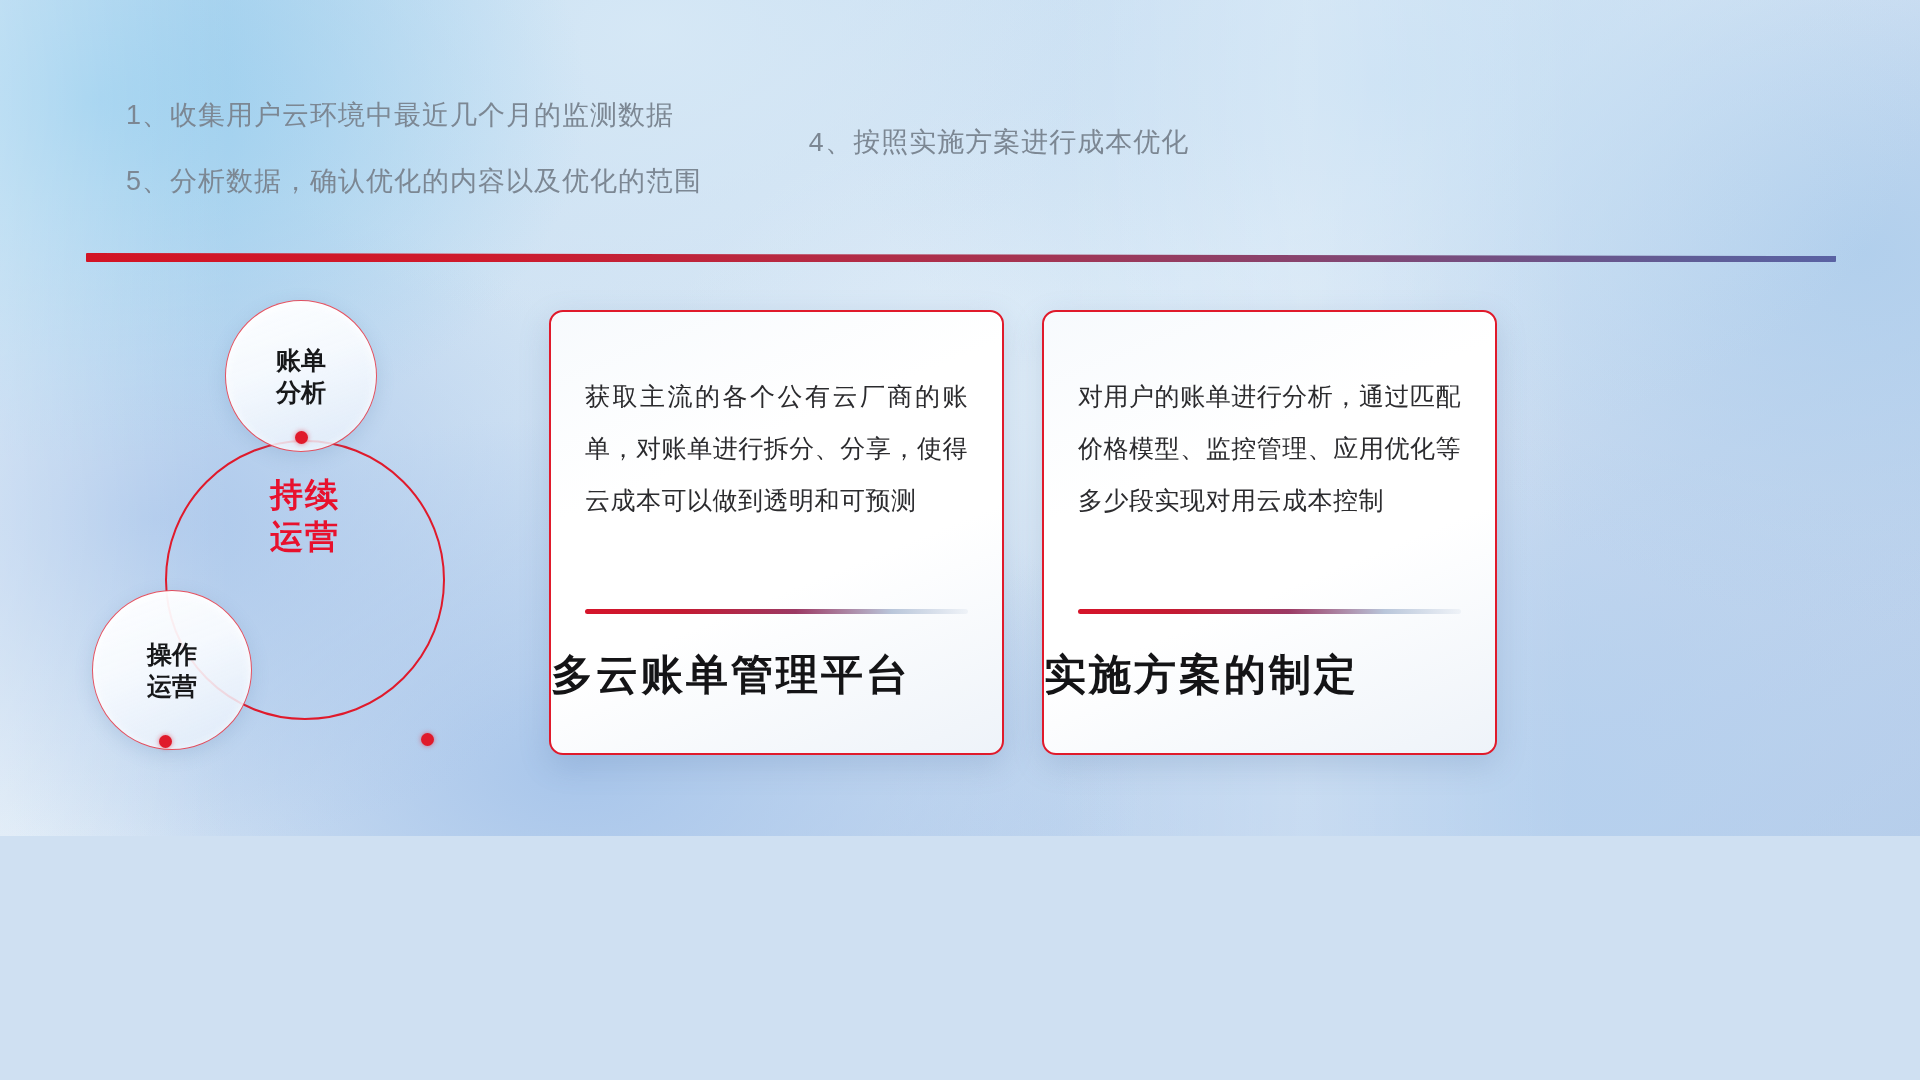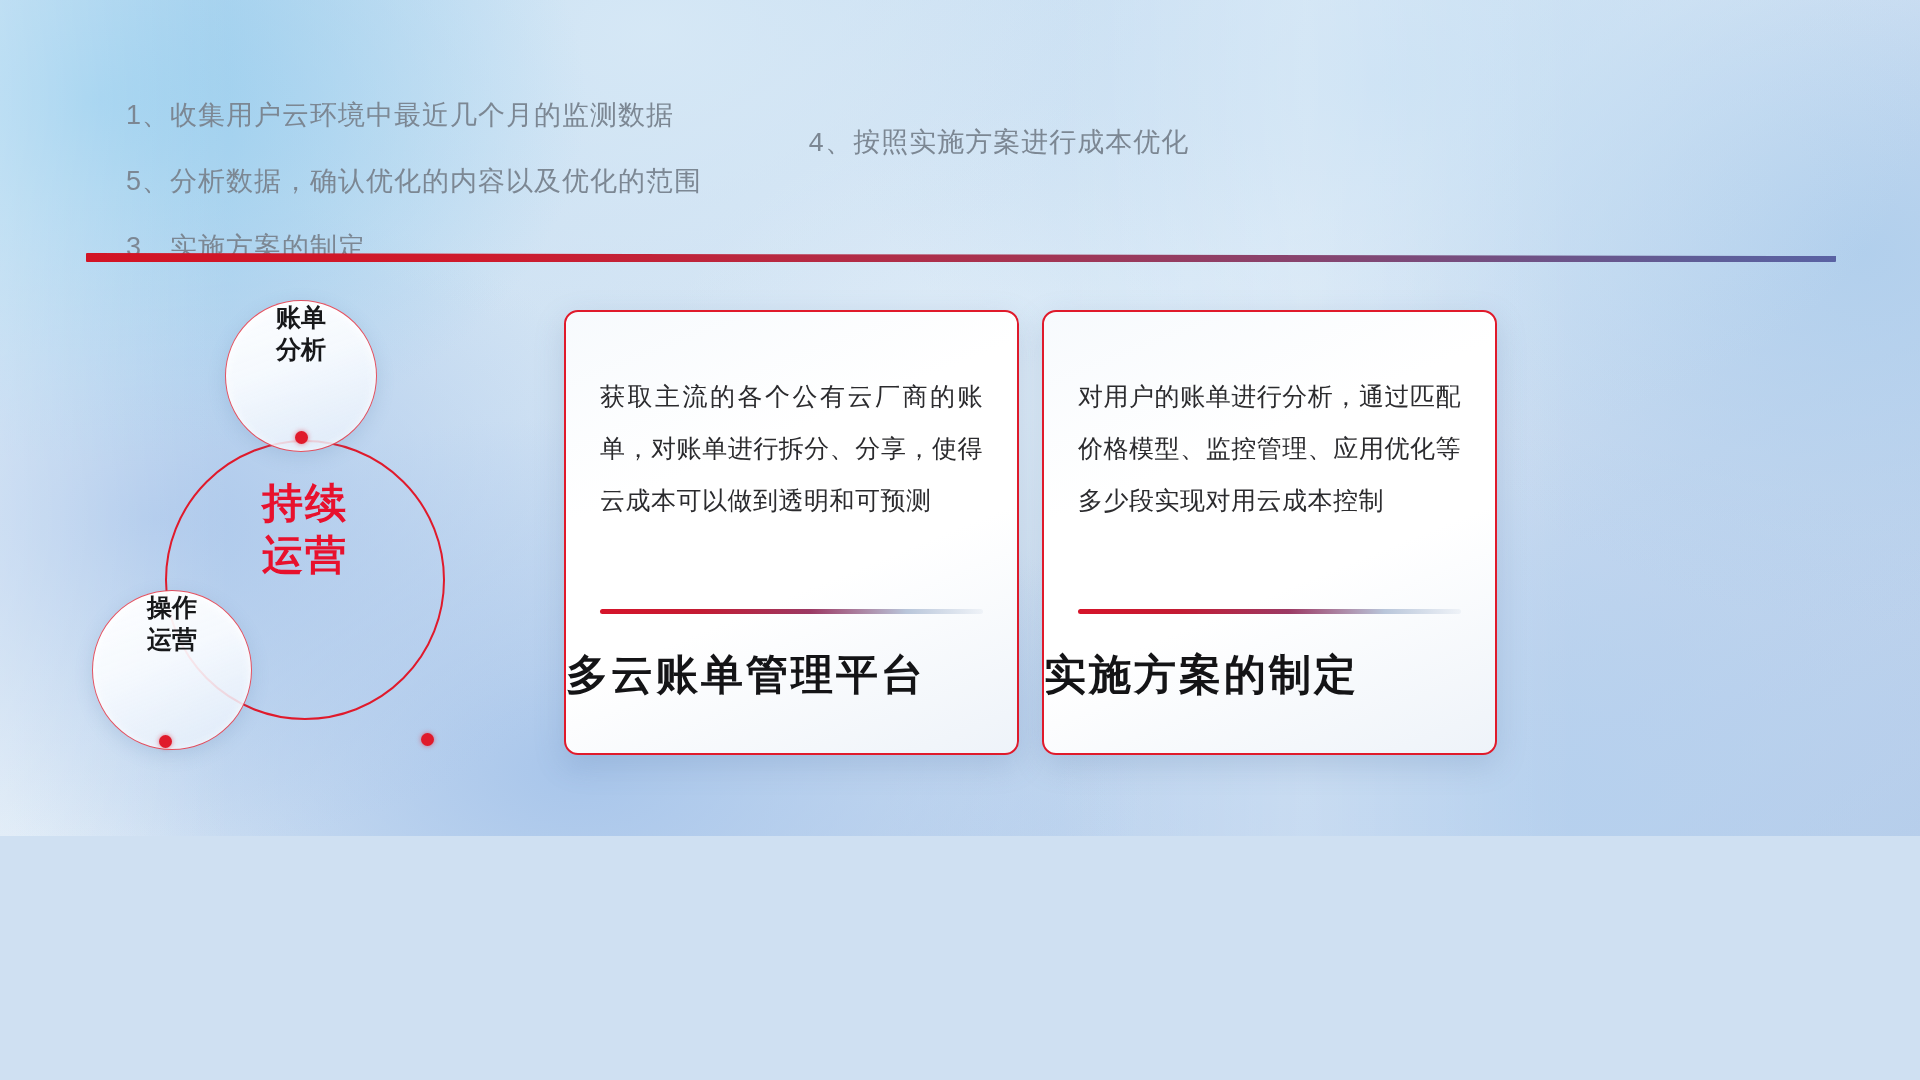--- a/index.html
+++ b/index.html
@@ -50,50 +50,50 @@
   #cluster{position:absolute;left:80px;top:285px;width:440px;height:490px;}
   .ring{
     position:absolute;border-radius:50%;
     border:2.2px solid #e01a2b;
     box-sizing:border-box;
   }
   #ring-main{left:85px;top:155px;width:280px;height:280px;background:transparent;}
   .bubble{
     position:absolute;border-radius:50%;box-sizing:border-box;
     border:1.6px solid rgba(224,26,43,0.75);
-    display:flex;align-items:flex-start;justify-content:center;text-align:center;
+    display:flex;align-items:center;justify-content:center;text-align:center;
     background:
       linear-gradient(160deg, rgba(255,255,255,0.97) 0%, rgba(250,252,255,0.92) 42%, rgba(228,238,250,0.80) 100%);
     box-shadow:0 5px 18px rgba(90,130,175,0.20), inset 0 2px 10px rgba(255,255,255,0.9);
     color:#17181a;font-size:25px;font-weight:700;line-height:1.28;
   }
   #bubble-top{left:145px;top:15px;width:152px;height:152px;}
   #bubble-left{left:12px;top:305px;width:160px;height:160px;}
   #bubble-right{left:267px;top:300px;width:155px;height:155px;}
   .node-dot{
     position:absolute;width:13px;height:13px;border-radius:50%;
     background:#e01a2b;box-shadow:0 0 5px rgba(224,26,43,0.55);
   }
   #dot-top{left:215px;top:146px;}
   #dot-left{left:79px;top:450px;}
   #dot-right{left:341px;top:448px;}
   #center-label{
     position:absolute;left:85px;top:192px;width:280px;text-align:center;
-    color:#e8112d;font-size:41px;font-weight:700;line-height:1.28;letter-spacing:2px;
+    color:#e8112d;font-size:33px;font-weight:700;line-height:1.28;letter-spacing:2px;font-family:Liberation Mono, monospace;
   }
 
   
   .card{
     position:absolute;top:310px;width:455px;height:445px;
     border:2px solid #e01a2b;border-radius:14px;
     background:linear-gradient(158deg,#f7fafd 0%,#ffffff 34%,#ffffff 60%,#eef3f9 100%);
     box-shadow:0 10px 30px rgba(85,120,165,0.22);
     box-sizing:border-box;padding:58px 34px 0 34px;
   }
-  #card-1{left:564px;}
+  #card-1{left:549px;}
   #card-2{left:1042px;}
   .card-body{
     color:#2b2b2e;font-size:25px;line-height:2.08;letter-spacing:0.5px;
     text-align:justify;
   }
   .card-rule{
     position:absolute;left:34px;right:34px;top:297px;height:5px;border-radius:3px;
     background:linear-gradient(90deg,#d6142a 0%,#c41b33 26%,#9c3a64 55%,#b9c6da 80%,rgba(210,220,233,0.25) 100%);
   }
   .card-title{
@@ -102,21 +102,20 @@
   }
 </style>
 </head>
 <body>
 
 <div id="slide">
 
   <div class="steps" id="steps-left">
     <div class="row">1、收集用户云环境中最近几个月的监测数据</div>
     <div class="row">5、分析数据，确认优化的内容以及优化的范围</div>
-    <div class="row">3、实施方案的制定</div>
   </div>
 
   <div class="steps" id="steps-right">
     <div class="row">4、按照实施方案进行成本优化</div>
   </div>
 
   <div id="divider"></div>
 
   <div id="cluster">
     <div class="ring" id="ring-main"></div>

